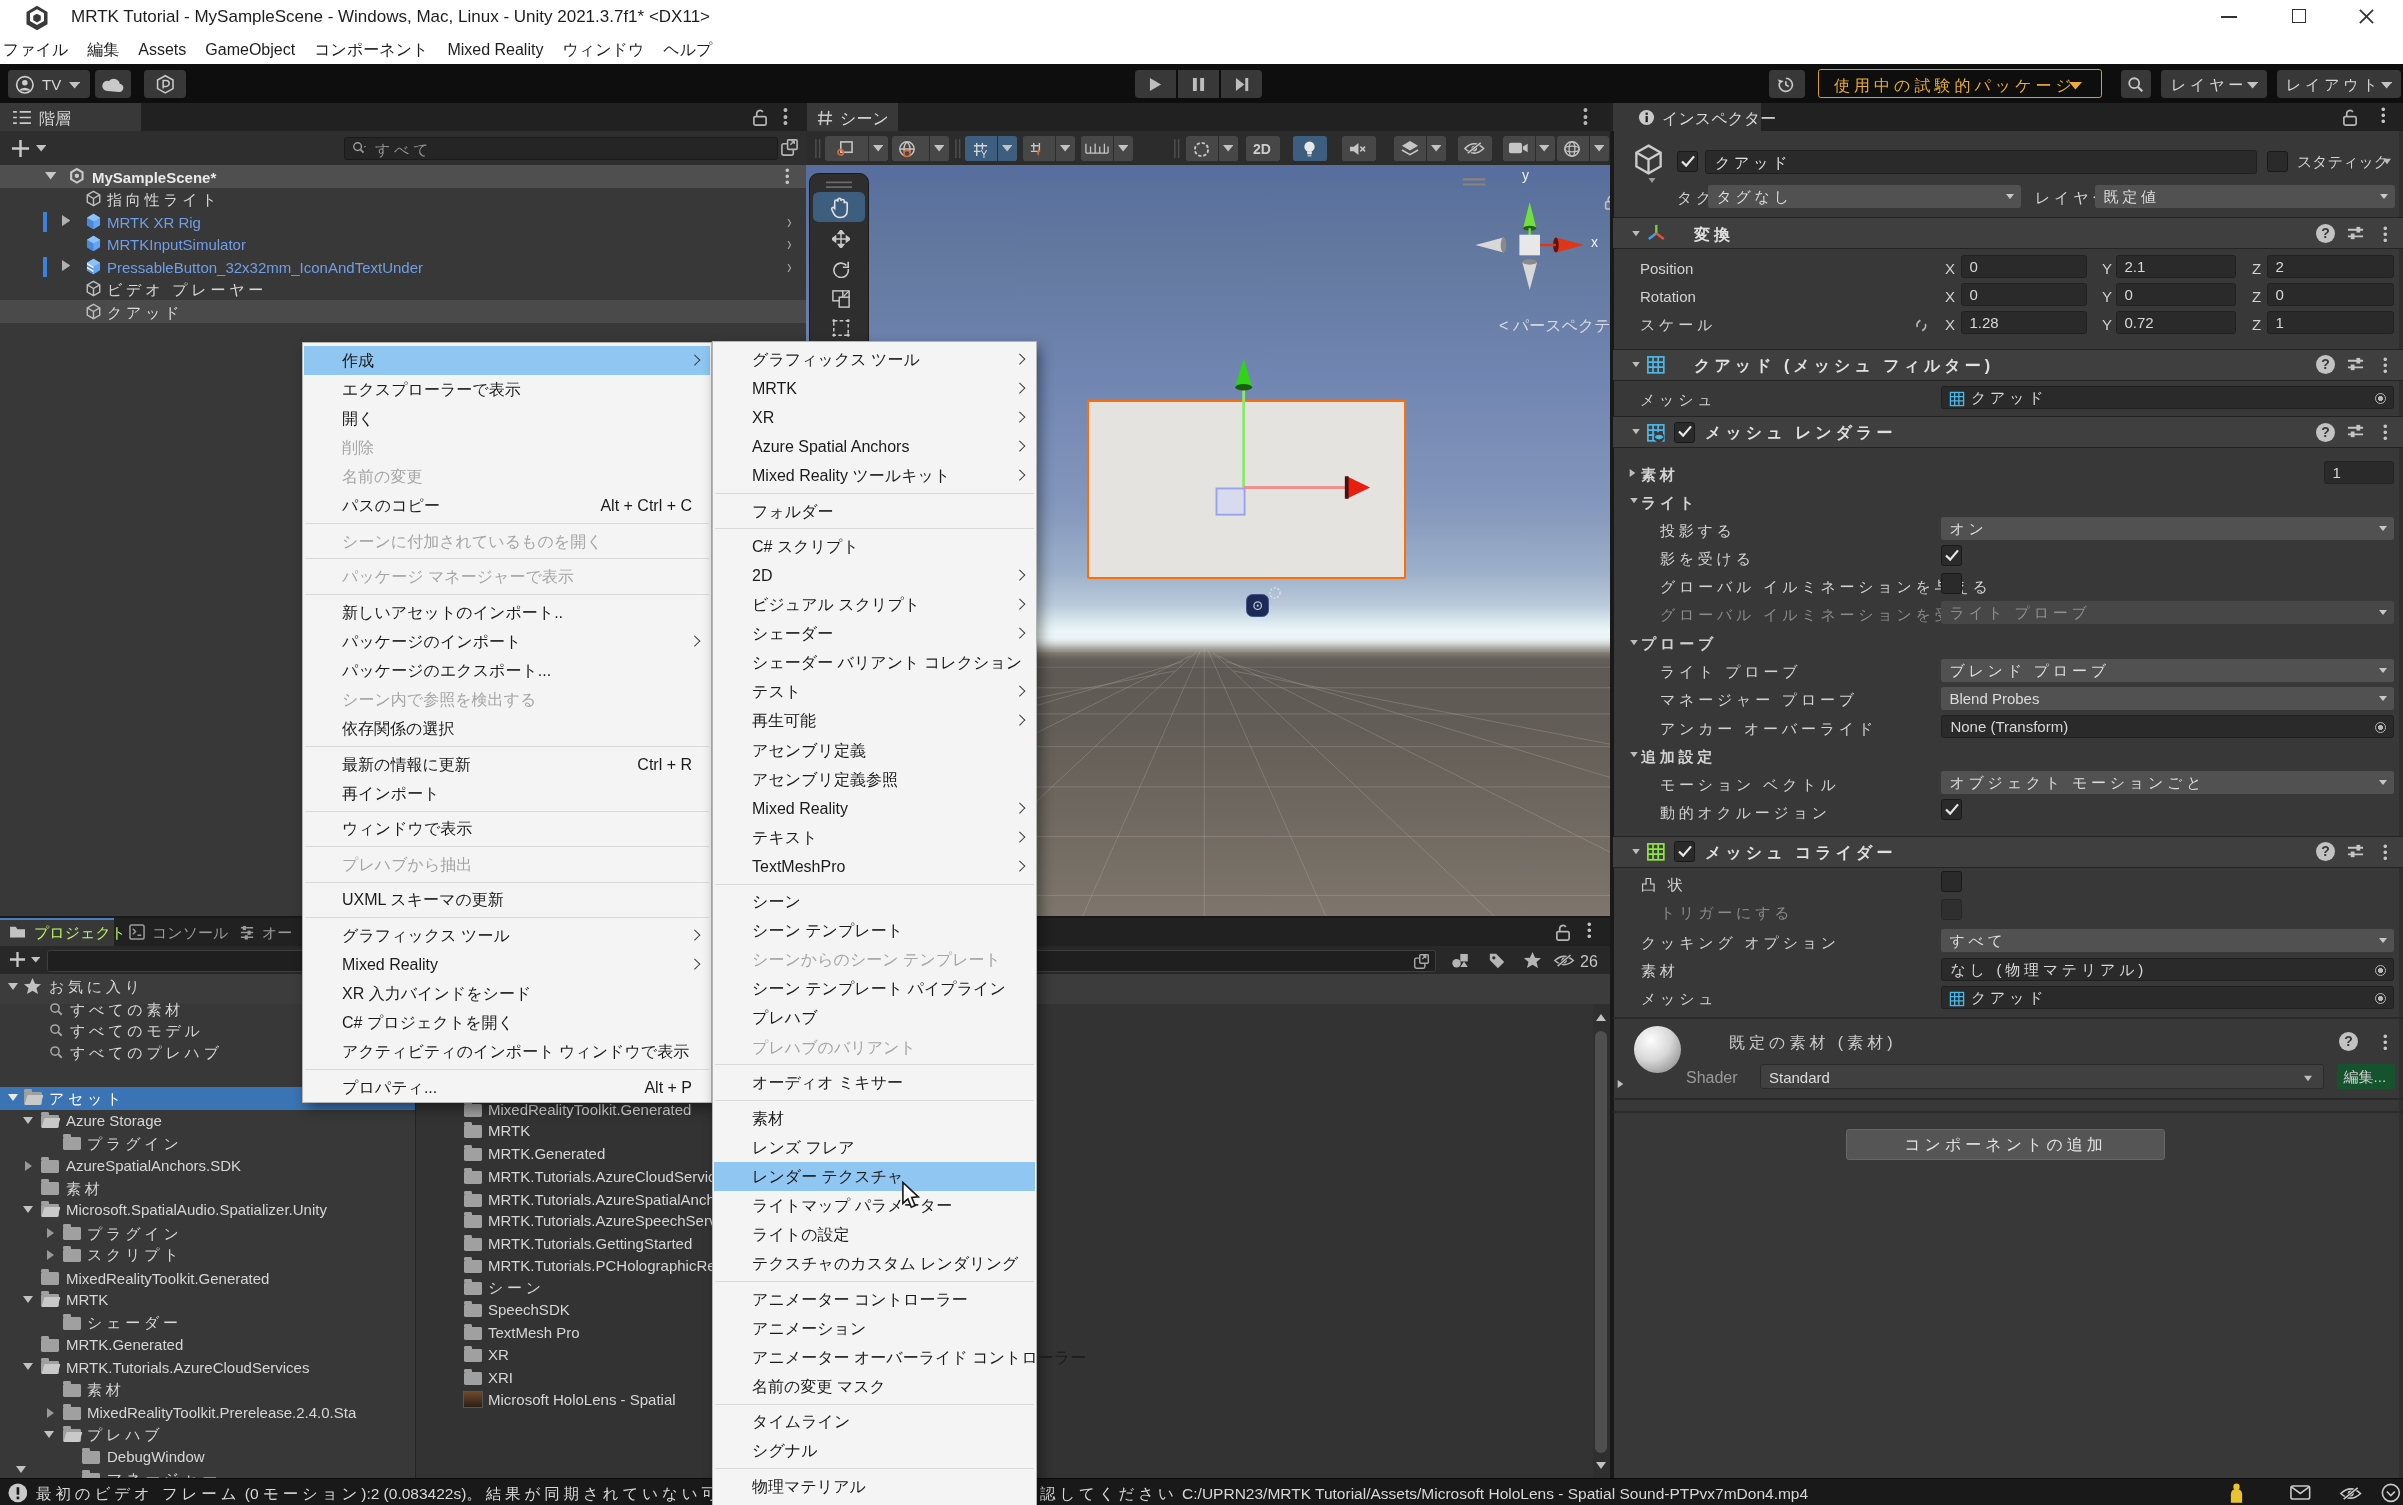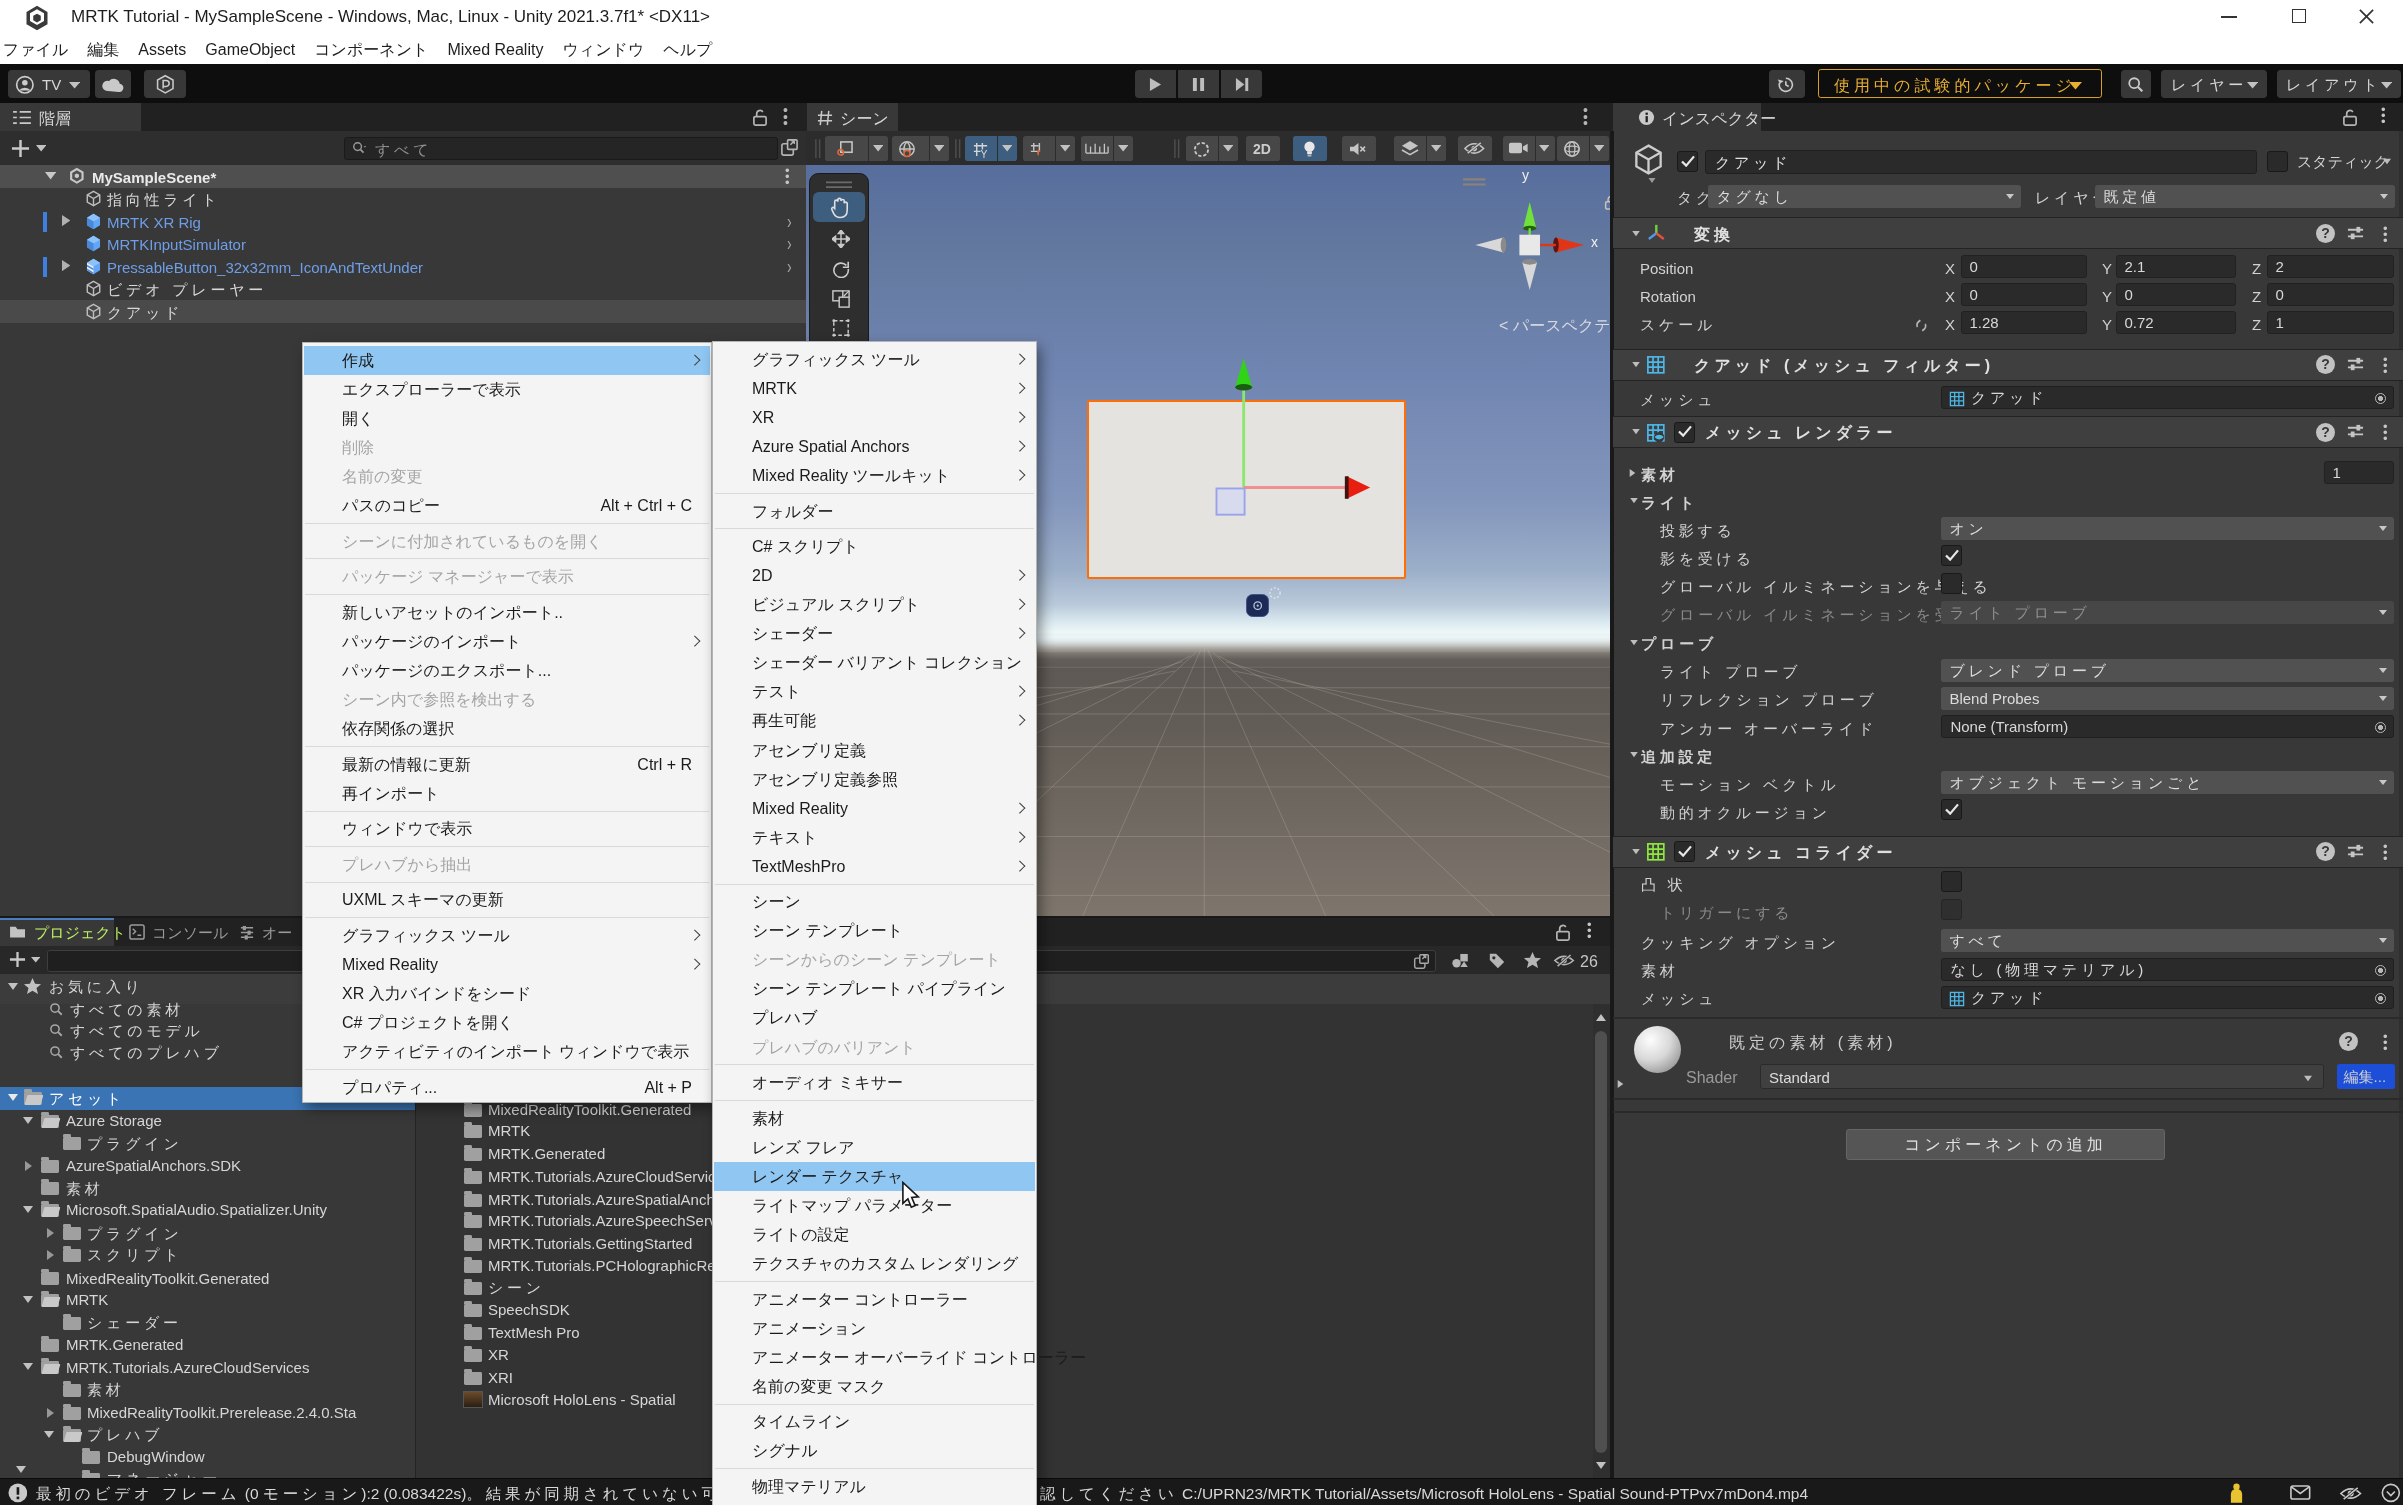--- a/index.html
+++ b/index.html
@@ -584,21 +584,21 @@
       <path d="M1 7 L5.5 11.5 L14 1.5" fill="none" stroke="#e8e8e8" stroke-width="2.4"></path>
     </svg>
  <div class="lbl j" style="left:1660px;top:578px">グローバル イルミネーションを与える</div>
  <div class="chk" style="left:1941px;top:573px"></div>
  <div class="lbl j" style="left:1660px;top:606px;color:#8a8a8a">グローバル イルミネーションを受ける</div>
  <div class="idd j" style="left:1941px;top:601px;width:453px;background:#474747;color:#8e8e8e">ライト プローブ</div>
  <div class="tri" style="left:1629px;top:639px;transform:scale(.75)"></div>
  <div class="lbl j" style="left:1641px;top:635px;font-weight:bold">プローブ</div>
  <div class="lbl j" style="left:1660px;top:663px">ライト プローブ</div>
  <div class="idd j" style="left:1941px;top:659px;width:453px">ブレンド プローブ</div>
- <div class="lbl j" style="left:1660px;top:691px">リフレクション プローブ</div>
+ <div class="lbl j" style="left:1660px;top:691px">マネージャー プローブ</div>
  <div class="idd" style="left:1941px;top:687px;width:453px">Blend Probes</div>
  <div class="lbl j" style="left:1660px;top:720px">アンカー オーバーライド</div>
  <div class="iof dot" style="left:1941px;top:715px;width:453px">None (Transform)</div>
  <div class="tri" style="left:1629px;top:751px;transform:scale(.75)"></div>
  <div class="lbl j" style="left:1641px;top:748px;font-weight:bold">追加設定</div>
  <div class="lbl j" style="left:1660px;top:776px">モーション ベクトル</div>
  <div class="idd j" style="left:1941px;top:771px;width:453px">オブジェクト モーションごと</div>
  <div class="lbl j" style="left:1660px;top:804px">動的オクルージョン</div>
  <div class="chk" style="left:1941px;top:799px"></div>
  <svg class="abs" style="left:1945px;top:803px" width="14" height="12" viewBox="0 0 15 13">
@@ -644,21 +644,21 @@
  <div class="abs" style="left:1613px;top:1017px;width:790px;height:1.9px;background:#2a2a2a"></div>
  <div class="abs" style="left:1634px;top:1026px;width:47px;height:47px;border-radius:50%;background:radial-gradient(circle at 35% 30%,#fdfdfd,#d8d8d8 45%,#9a9a9a 80%,#8a8a8a)"></div>
  <div class="abs j" style="left:1729px;top:1033px;font-size:16px;color:#cdcdcd">既定の素材 (素材)</div>
  <div class="hlp" style="left:2339px;top:1032px">?</div>
  <div class="keb" style="left:2383px;top:1034px">•<br>•<br>•</div>
  <div class="trir" style="left:1617px;top:1079px;transform:scale(.8)"></div>
  <div class="abs" style="left:1686px;top:1069px;font-size:16px;color:#9a9a9a">Shader</div>
  <div class="abs" style="left:1760px;top:1064px;width:564px;height:25px;background:#404040;border-radius:2.8px;border:0.9px solid #2a2a2a"></div>
  <div class="abs" style="left:1769px;top:1069px;font-size:15px;color:#dcdcdc">Standard</div>
  <div class="tri" style="left:2303px;top:1075px;transform:scale(.8)"></div>
- <div class="abs" style="left:2337px;top:1064px;width:58px;height:25px;background:#1d4ed8;border-radius:2.8px;font-size:15px;color:#cfcfcf;line-height:25px;padding-left:6.6px;white-space:nowrap">編集...</div>
+ <div class="abs" style="left:2337px;top:1064px;width:58px;height:25px;background:#14532d;border-radius:2.8px;font-size:15px;color:#cfcfcf;line-height:25px;padding-left:6.6px;white-space:nowrap">編集...</div>
  <div class="abs" style="left:1613px;top:1098px;width:790px;height:1.9px;background:#2a2a2a"></div>
  <div class="abs" style="left:1613px;top:1111px;width:790px;height:1.9px;background:#2a2a2a"></div>
 
  <div class="abs j" style="left:1846px;top:1129px;width:319px;height:31px;background:#555555;border:0.9px solid #666;border-radius:2.8px;font-size:16px;color:#e2e2e2;text-align:center;line-height:30px">コンポーネントの追加</div>
 </div>
 
 <div class="abs" style="left:0;top:916px;width:1610px;height:1.9px;background:#191919"></div>
 <div class="abs tabstrip" style="left:0;top:918px;width:1610px;height:28px"></div>
 <style>
 .ftri{position:absolute;width:0;height:0;border-left:5.2px solid transparent;border-right:5.2px solid transparent;border-top:7px solid #c2c2c2}

